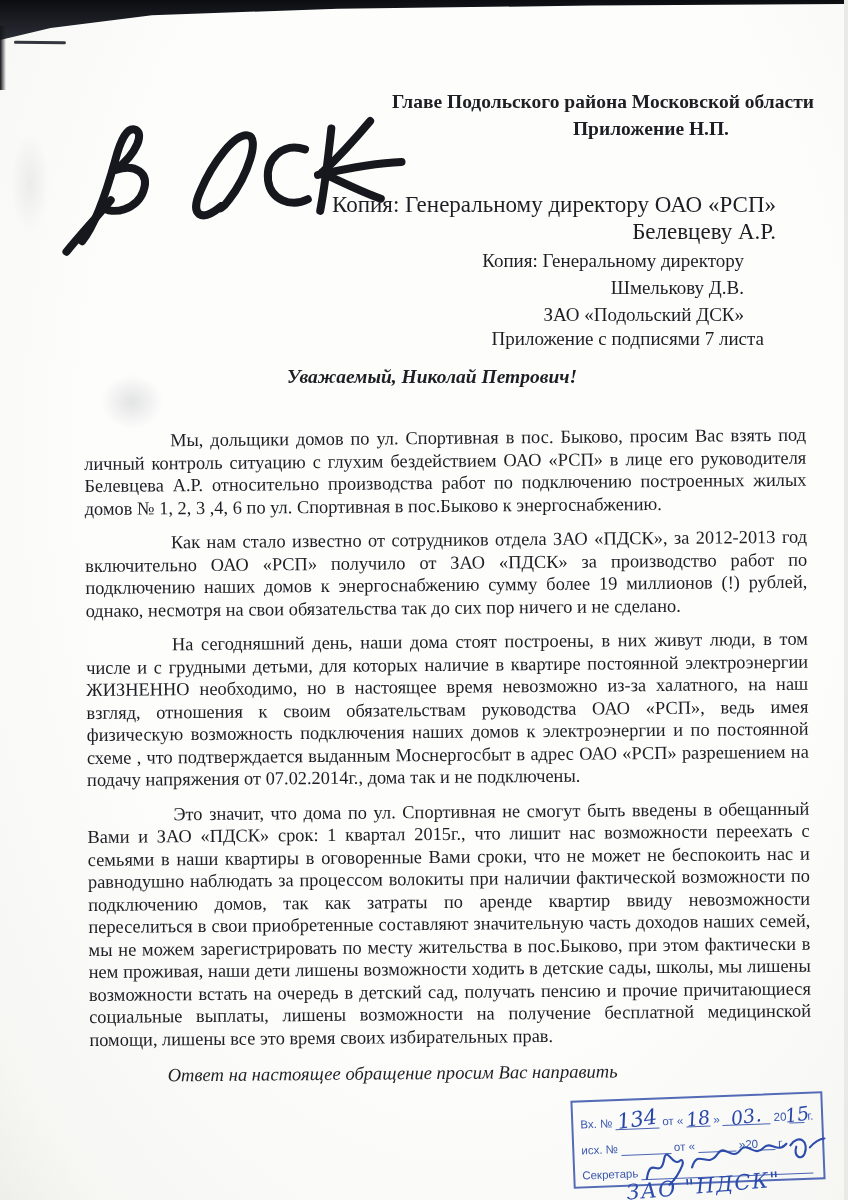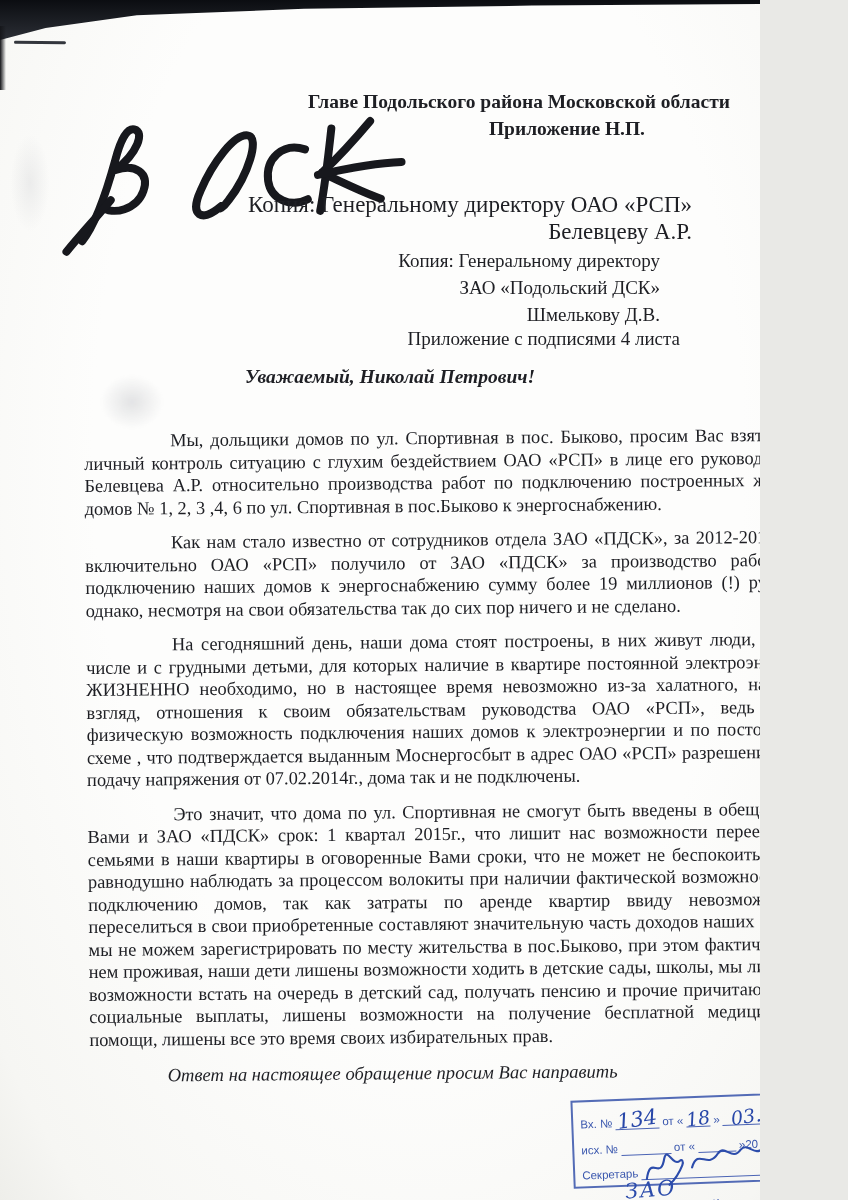--- a/index.html
+++ b/index.html
@@ -1,17 +1,17 @@
 <!DOCTYPE html>
 <html><head>
 <meta charset="utf-8">
 <style>
   html,body { margin:0; padding:0; background:#e9e9e6; }
   .page {
-    position:relative; width:760px; height:1200px; overflow:hidden;
+    position:relative; width:844px; height:1200px; overflow:hidden;
     background: radial-gradient(ellipse at 55% 38%, #fdfdfc 55%, #f6f6f3 90%, #eeeeea 100%);
     font-family:"Liberation Serif", serif; color:#1e1f24;
   }
   
   .top-band {
     position:absolute; top:0; left:0; width:100%; height:40px;
     background:linear-gradient(to bottom,#0b0d11,#2b2e35);
     clip-path:polygon(0% 0%, 100% 0%, 100% 10%, 70% 14%, 40% 22%, 18% 38%, 6% 70%, 0% 100%);
   }
   .left-edge { position:absolute; top:26px; left:0; width:6px; height:64px;
@@ -91,25 +91,25 @@
     <div class="l2">Приложение Н.П.</div>
   </div>
 
   <div class="copy1">
     <div>Копия: Генеральному директору ОАО «РСП»</div>
     <div>Белевцеву А.Р.</div>
   </div>
 
   <div class="copy2">
     <div>Копия: Генеральному директору</div>
+    <div>Шмелькову Д.В.</div>
     <div>ЗАО «Подольский ДСК»</div>
-    <div>Шмелькову Д.В.</div>
   </div>
 
-  <div class="attach">Приложение с подписями 4 листа</div>
+  <div class="attach">Приложение с подписями 7 листа</div>
 
   <div class="salutation">Уважаемый, Николай Петрович!</div>
 
   <div class="body-text">
     <p>Мы, дольщики домов по ул. Спортивная в пос. Быково, просим Вас взять под личный контроль ситуацию с глухим бездействием ОАО «РСП» в лице его руководителя Белевцева А.Р. относительно производства работ по подключению построенных жилых домов № 1, 2, 3 ,4, 6 по ул. Спортивная в пос.Быково к энергоснабжению.</p>
     <p>Как нам стало известно от сотрудников отдела ЗАО «ПДСК», за 2012-2013 год включительно ОАО «РСП» получило от ЗАО «ПДСК» за производство работ по подключению наших домов к энергоснабжению сумму более 19 миллионов (!) рублей, однако, несмотря на свои обязательства так до сих пор ничего и не сделано.</p>
     <p>На сегодняшний день, наши дома стоят построены, в них живут люди, в том числе и с грудными детьми, для которых наличие в квартире постоянной электроэнергии ЖИЗНЕННО необходимо, но в настоящее время невозможно из-за халатного, на наш взгляд, отношения к своим обязательствам руководства ОАО «РСП», ведь имея физическую возможность подключения наших домов к электроэнергии и по постоянной схеме , что подтверждается выданным Моснергосбыт в адрес ОАО «РСП» разрешением на подачу напряжения от 07.02.2014г., дома так и не подключены.</p>
     <p>Это значит, что дома по ул. Спортивная не смогут быть введены в обещанный Вами и ЗАО «ПДСК» срок: 1 квартал 2015г., что лишит нас возможности переехать с семьями в наши квартиры в оговоренные Вами сроки, что не может не беспокоить нас и равнодушно наблюдать за процессом волокиты при наличии фактической возможности по подключению домов, так как затраты по аренде квартир ввиду невозможности переселиться в свои приобретенные составляют значительную часть доходов наших семей, мы не можем зарегистрировать по месту жительства в пос.Быково, при этом фактически в нем проживая, наши дети лишены возможности ходить в детские сады, школы, мы лишены возможности встать на очередь в детский сад, получать пенсию и прочие причитающиеся социальные выплаты, лишены возможности на получение бесплатной медицинской помощи, лишены все это время своих избирательных прав.</p>
     <div class="closing">Ответ на настоящее обращение просим Вас направить</div>
   </div>

